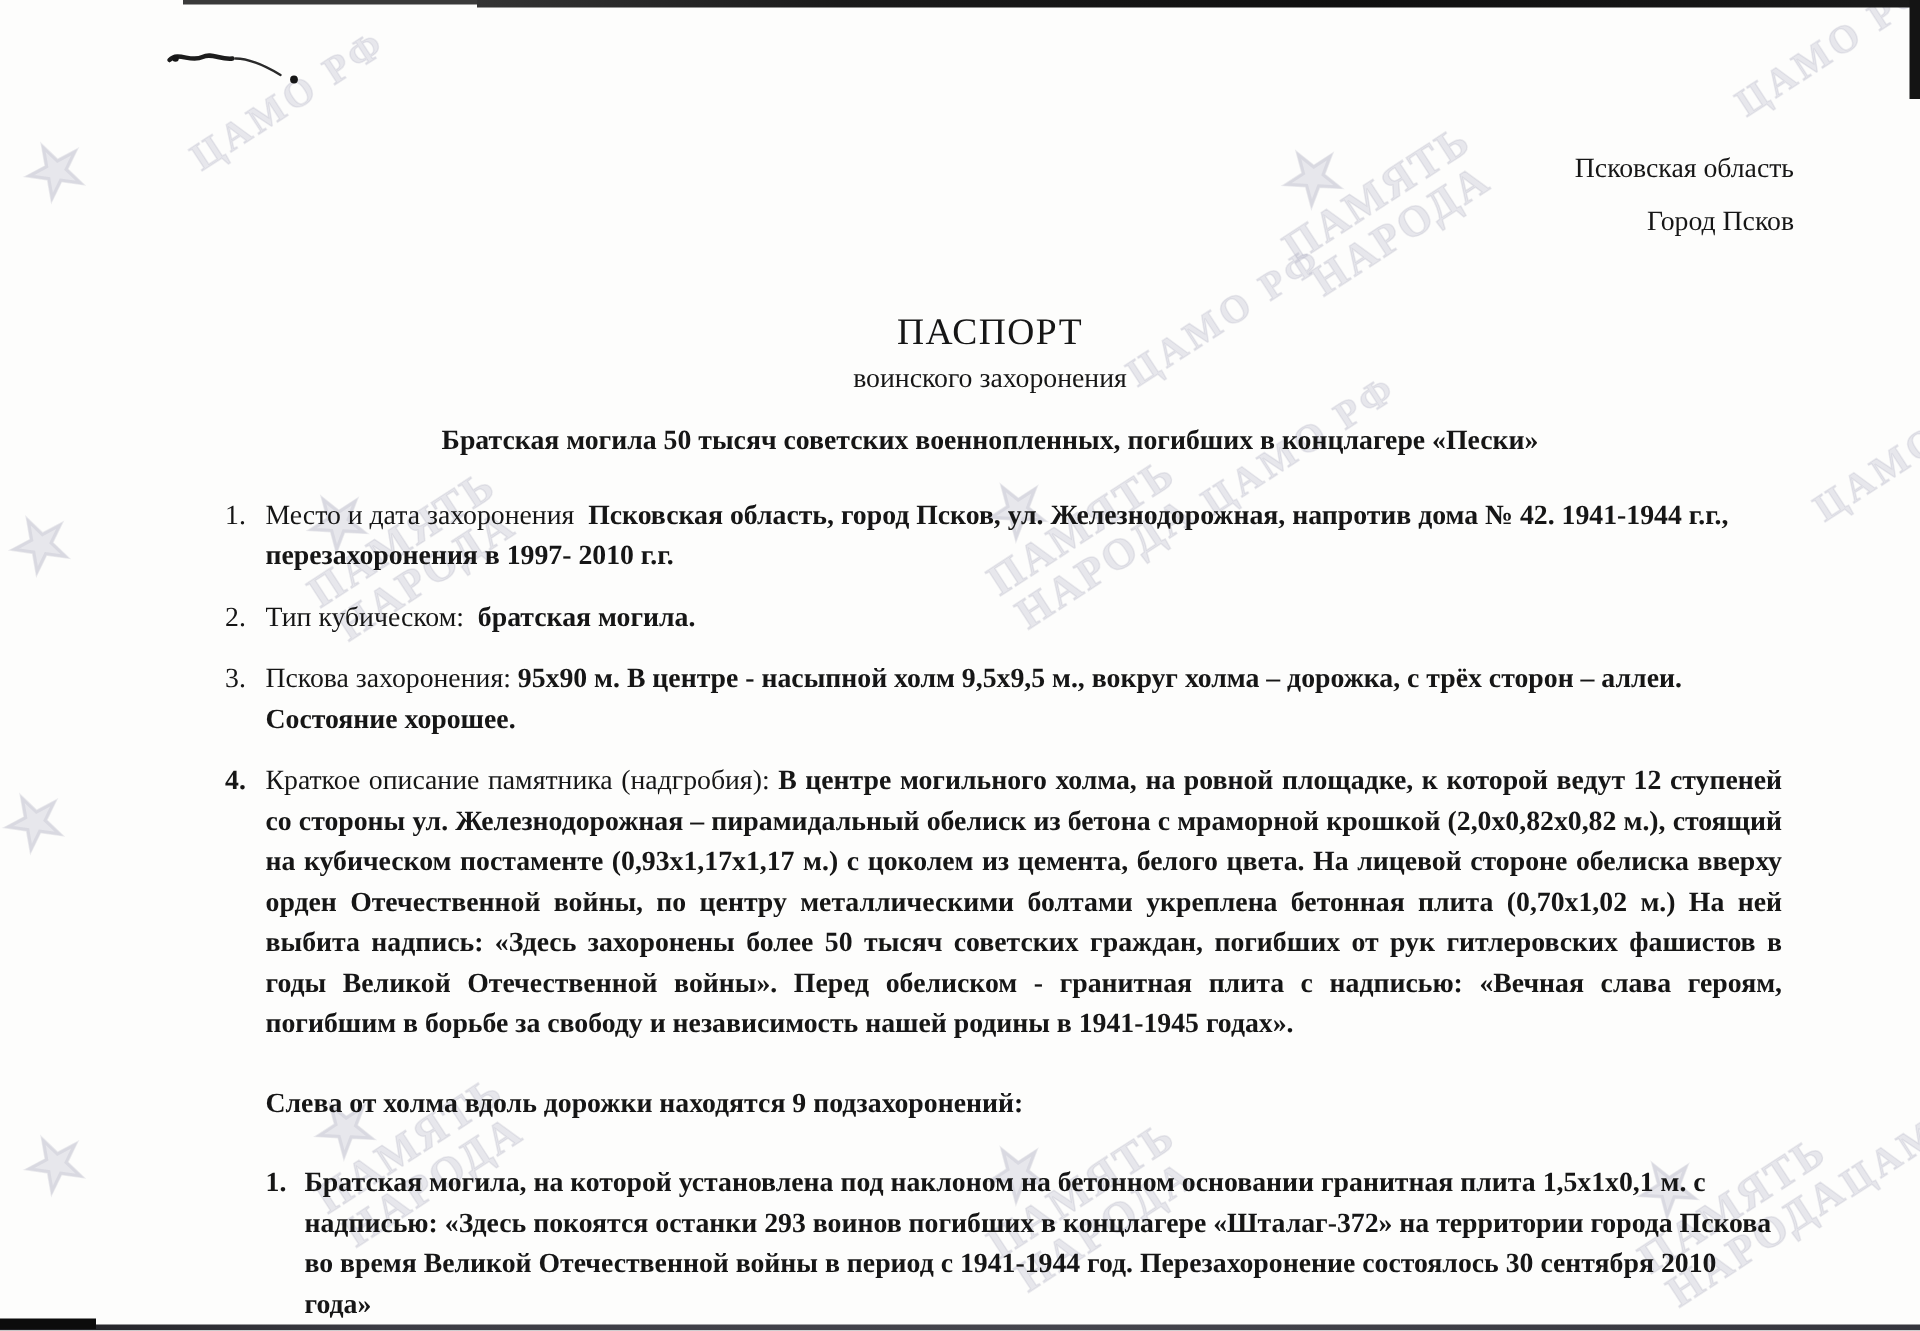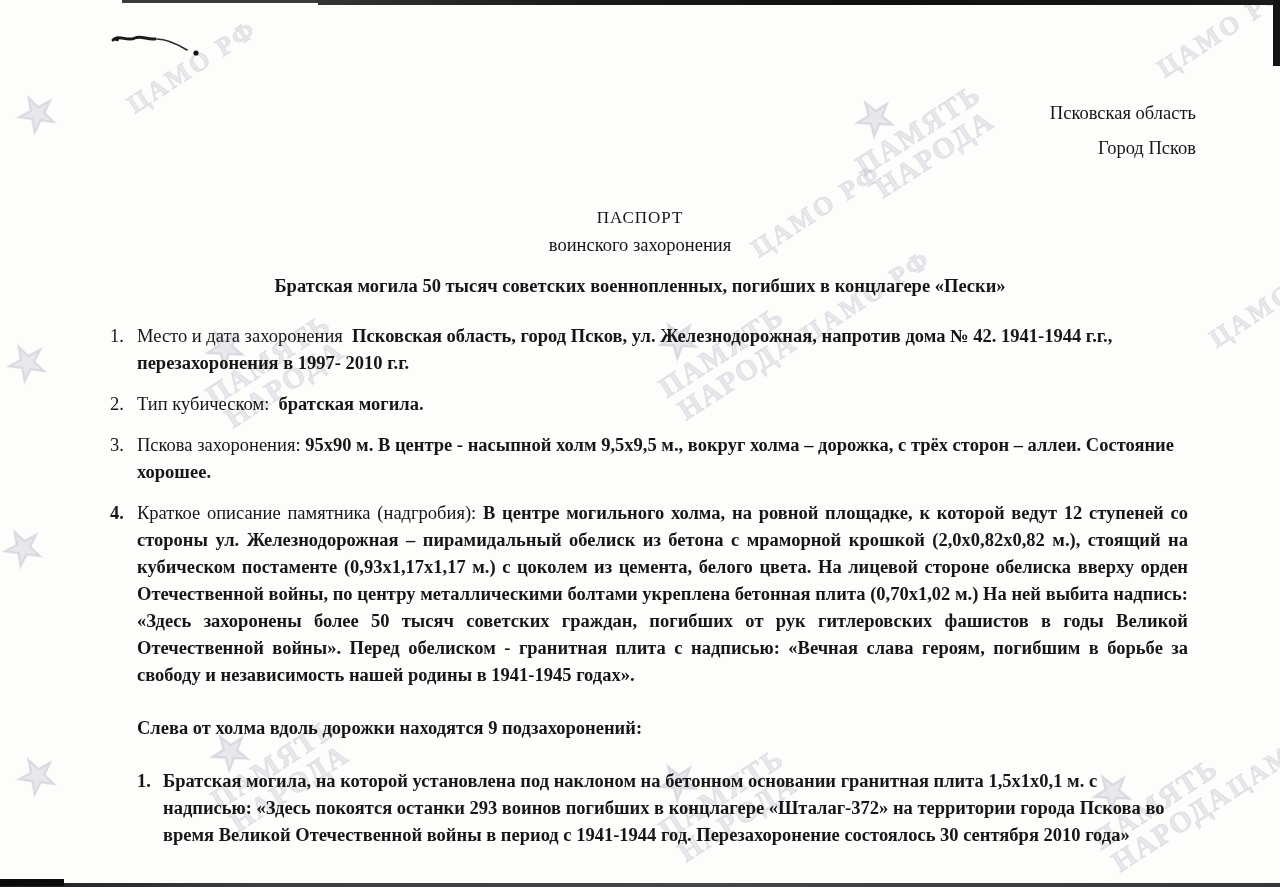--- a/index.html
+++ b/index.html
@@ -35,24 +35,24 @@
   .artifact { position:absolute; z-index:3; }
   .edge-top-light { left:122px; top:0; right:0; height:3px; background:#3a3a3a; }
   .edge-top-dark  { left:318px; top:0; right:0; height:5px;
     background:linear-gradient(90deg,#343434 0%,#1b1b1b 25%,#101010 60%,#1a1a1a 100%); }
   .edge-right-top { right:0; top:0; width:7px; height:66px; background:#141414; }
   .edge-bottom    { left:0; bottom:0; right:0; height:4px;
     background:linear-gradient(90deg,#1e1e22 0%,#3c3c44 20%,#45454d 55%,#35353d 100%); }
   .edge-bottom-left { left:0; bottom:1px; width:64px; height:7px; background:#0c0c0c; }
   .scribble { position:absolute; left:103px; top:26px; z-index:3; }
   
-  .content { position:relative; z-index:2; }
+  .content { position:relative; z-index:2;padding-left:40px; }
   .header-right { text-align:right; padding:96px 84px 0 0; font-size:18.5px; line-height:35px; }
   .title-block { text-align:center; margin-top:42px; }
-  .doc-title { font-size:17px; letter-spacing:1px; }
+  .doc-title { font-size:25px; letter-spacing:1px; }
   .doc-subtitle { font-size:18.5px; margin-top:7px; }
   .doc-heading { font-size:18.5px; font-weight:bold; margin-top:20px; }
   .list { margin:26px 92px 0 110px; font-size:18.5px; line-height:27px; }
   .item { display:flex; }
   .item + .item, .spaced { margin-top:14px; }
   .item .num { flex:0 0 27px; width:27px; }
   .item .body { margin:0; flex:1; }
   .bold { font-weight:bold; }
   .justify { text-align:justify; }
   .intro { margin:26px 0 0 27px; font-weight:bold; }

